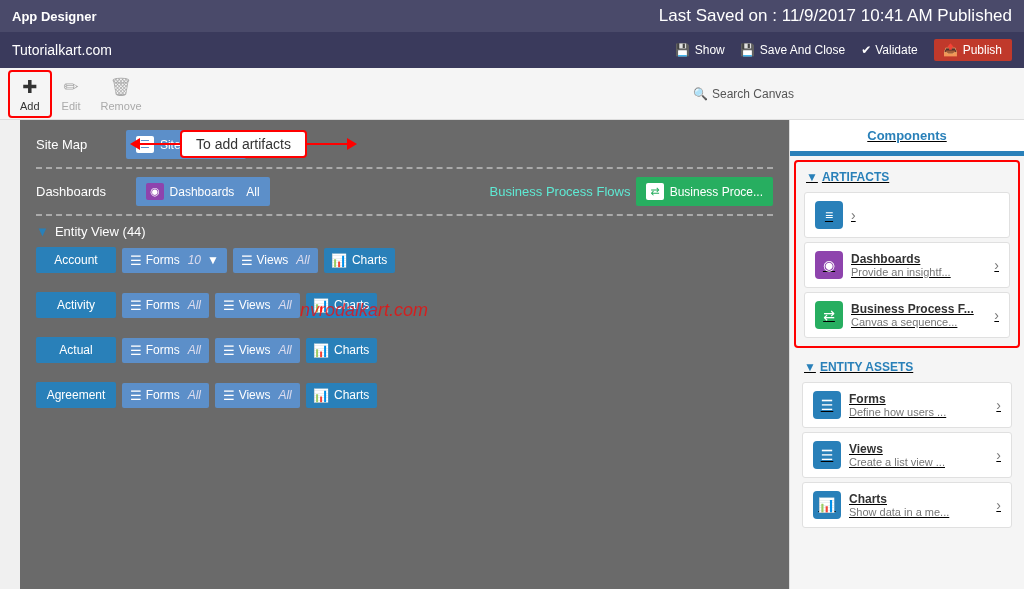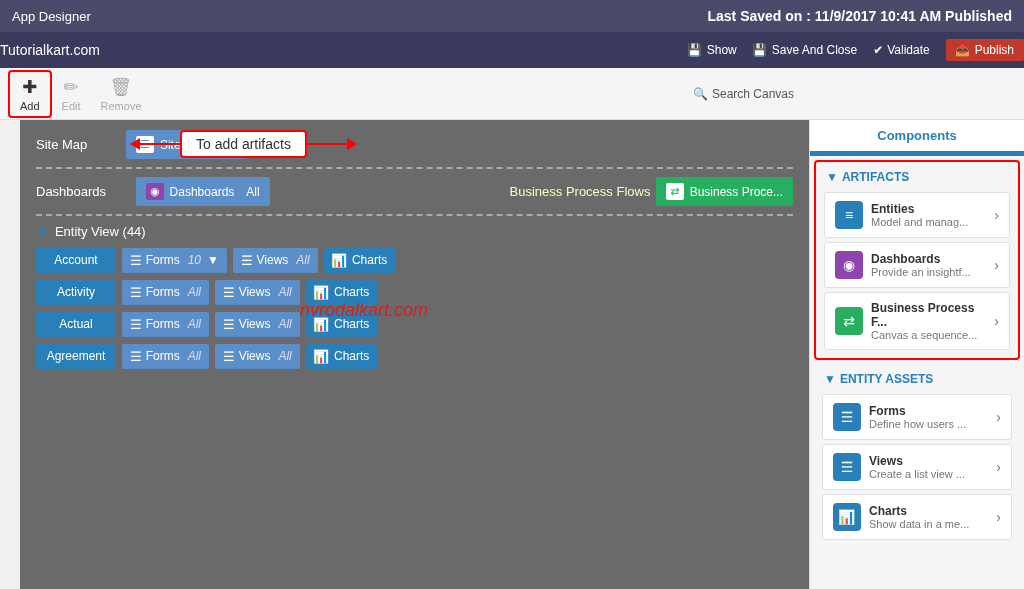--- a/index.html
+++ b/index.html
@@ -9,31 +9,31 @@
     #top-bar {
       background: #4a4a6a;
       color: white;
       display: flex;
       align-items: center;
       justify-content: space-between;
       padding: 0 12px;
       height: 32px;
       font-size: 13px;
     }
-    #top-bar-title { font-weight: 400; }
-    #top-bar-info { font-size: 14px; font-weight: bold; }
+    #top-bar-title { font-weight: 700; }
+    #top-bar-info { font-size: 17px; }
 
     
     #second-bar {
       background: #3a3a5c;
       color: white;
       display: flex;
       align-items: center;
       justify-content: space-between;
-      padding: 0 0;
+      padding: 0 12px;
       height: 36px;
     }
     #app-name { font-size: 14px; color: white; }
     #toolbar-actions { display: flex; gap: 16px; align-items: center; }
     .toolbar-btn {
       color: white;
       background: none;
       border: none;
       cursor: pointer;
       display: flex;
@@ -185,21 +185,21 @@
       align-items: center;
       gap: 6px;
       color: white;
       font-size: 13px;
       margin-bottom: 8px;
       cursor: pointer;
     }
     .entity-rows-container {
       display: flex;
       flex-direction: column;
-      gap: 6px;
+      gap: 19px;
     }
     .entity-row {
       display: flex;
       align-items: center;
       gap: 6px;
     }
     .entity-name-btn {
       background: #2980b9;
       color: white;
       border: none;
@@ -247,24 +247,25 @@
       color: red;
       font-size: 18px;
       opacity: 0.7;
       font-style: italic;
       pointer-events: none;
       z-index: 10;
     }
 
     
     #right-panel {
-      width: 215px;
+      width: 235px;
       background: #f5f5f5;
       border-left: 1px solid #ddd;
       overflow-y: auto;
+      text-decoration: underline;
     }
     #panel-tabs {
       display: flex;
       border-bottom: 2px solid #2980b9;
     }
     .panel-tab {
       flex: 1;
       text-align: center;
       padding: 8px;
       font-size: 13px;
@@ -339,21 +340,21 @@
       display: flex;
       align-items: center;
       gap: 10px;
     }
     .bpf-section {
       display: flex;
       align-items: center;
       gap: 6px;
     }
     .bpf-label {
-      color: #fef9c3;
+      color: #5eead4;
       font-size: 13px;
     }
   </style>
 </head>
 <body>
 
 <div id="top-bar">
   <span id="top-bar-title">App Designer</span>
   <span id="top-bar-info">Last Saved on : 11/9/2017 10:41 AM Published</span>
 </div>
@@ -530,24 +531,20 @@
     </div>
 
     <div id="artifacts-group">
       <div class="panel-section-header">
         <span style="color:#2980b9;">▼</span>
         <span>ARTIFACTS</span>
       </div>
       <div id="artifacts-items">
           <div class="panel-item">
     <div class="panel-item-icon pi-blue">≡</div>
-    <div class="panel-item-text">
-      <div class="panel-item-title">Entities</div>
-      <div class="panel-item-desc">Model and manag...</div>
-    </div>
     <span class="panel-item-arrow">›</span>
   </div>
           <div class="panel-item">
     <div class="panel-item-icon pi-purple">◉</div>
     <div class="panel-item-text">
       <div class="panel-item-title">Dashboards</div>
       <div class="panel-item-desc">Provide an insightf...</div>
     </div>
     <span class="panel-item-arrow">›</span>
   </div>

